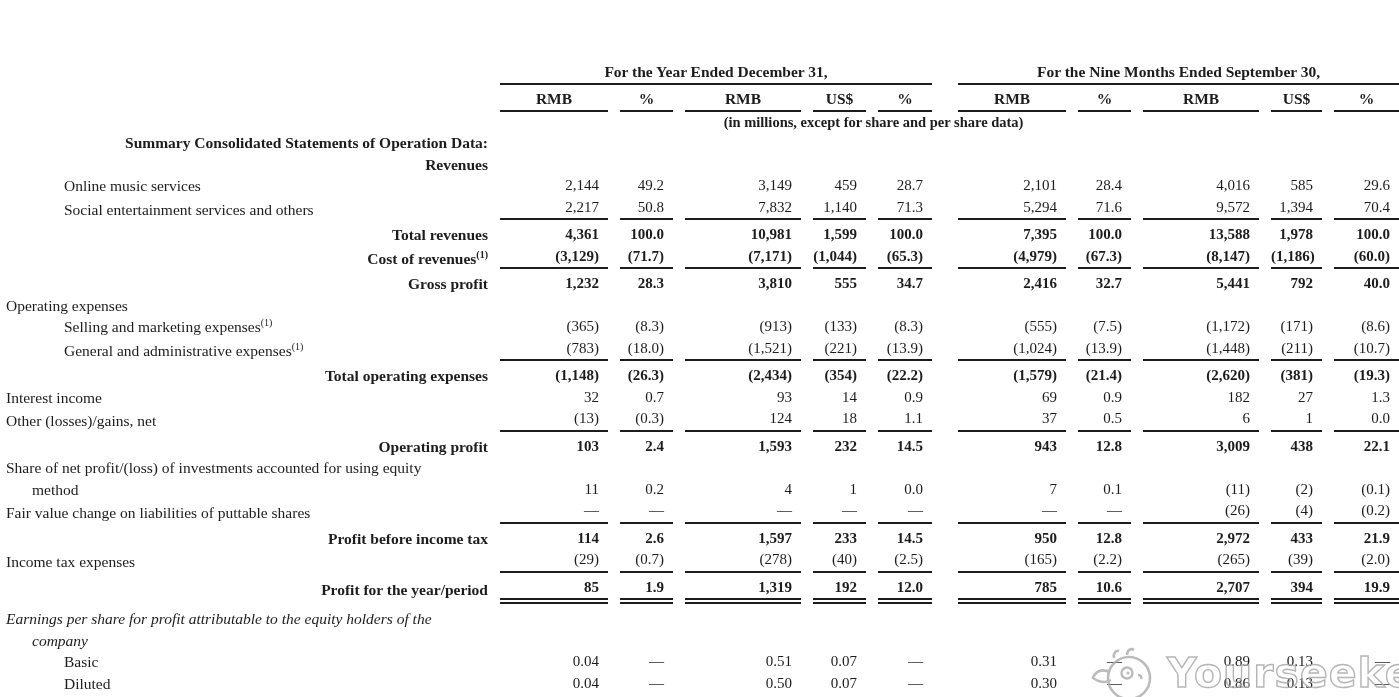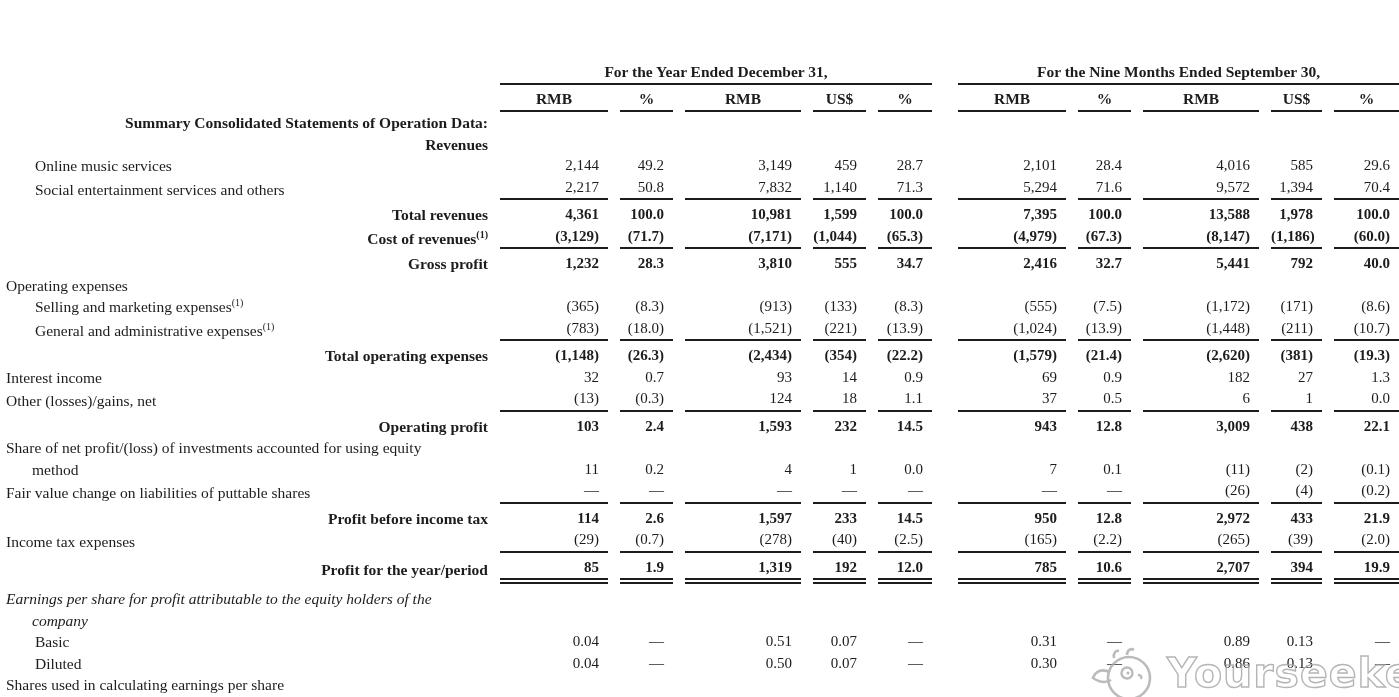--- a/index.html
+++ b/index.html
@@ -22,21 +22,21 @@
   thead tr.r2 th { padding-top:4px; }
   thead tr.r3 th { padding-top:4px; }
   .note {
     font-weight:bold; text-align:center; font-size:14.5px; line-height:20px;
     transform:translateX(-70px); white-space:nowrap;
   }
 
   
   .lb { font-size:15.5px; line-height:21.5px; padding-left:6px; }
   .lb.b { font-weight:bold;text-align:right; }
-  .lb.i1 { padding-left:35px; }
+  .lb.i1 { padding-left:64px; }
   .lb.hang { padding-left:32px; text-indent:-26px; padding-right:26px; }
   sup { font-size:10px; line-height:0; }
 
   .cell {
     font-size:15px; line-height:21.5px; text-align:right; white-space:nowrap;
     padding-right:9px; margin-left:12px; min-height:21.5px;
   }
   .cell.b { font-weight:bold; }
   .cell.g2 { margin-left:26px; }
   .cell.u1 { border-bottom:2.5px solid #1c1c1c; }
@@ -117,20 +117,26 @@
         <th>
             <div class="ch">RMB</div>
           </th>
         <th>
             <div class="ch">US$</div>
           </th>
         <th>
             <div class="ch">%</div>
           </th>
       </tr>
+      <tr class="r4">
+        <th></th>
+        <th colspan="10">
+            <div class="note">(in millions, except for share and per share data)</div>
+          </th>
+      </tr>
     </thead>
     <tbody>
         <tr>
           <td>
             <div class="lb b"><span>Summary Consolidated Statements of Operation Data:</span></div>
           </td>
           <td colspan="10"></td>
         </tr>
         <tr>
           <td>

